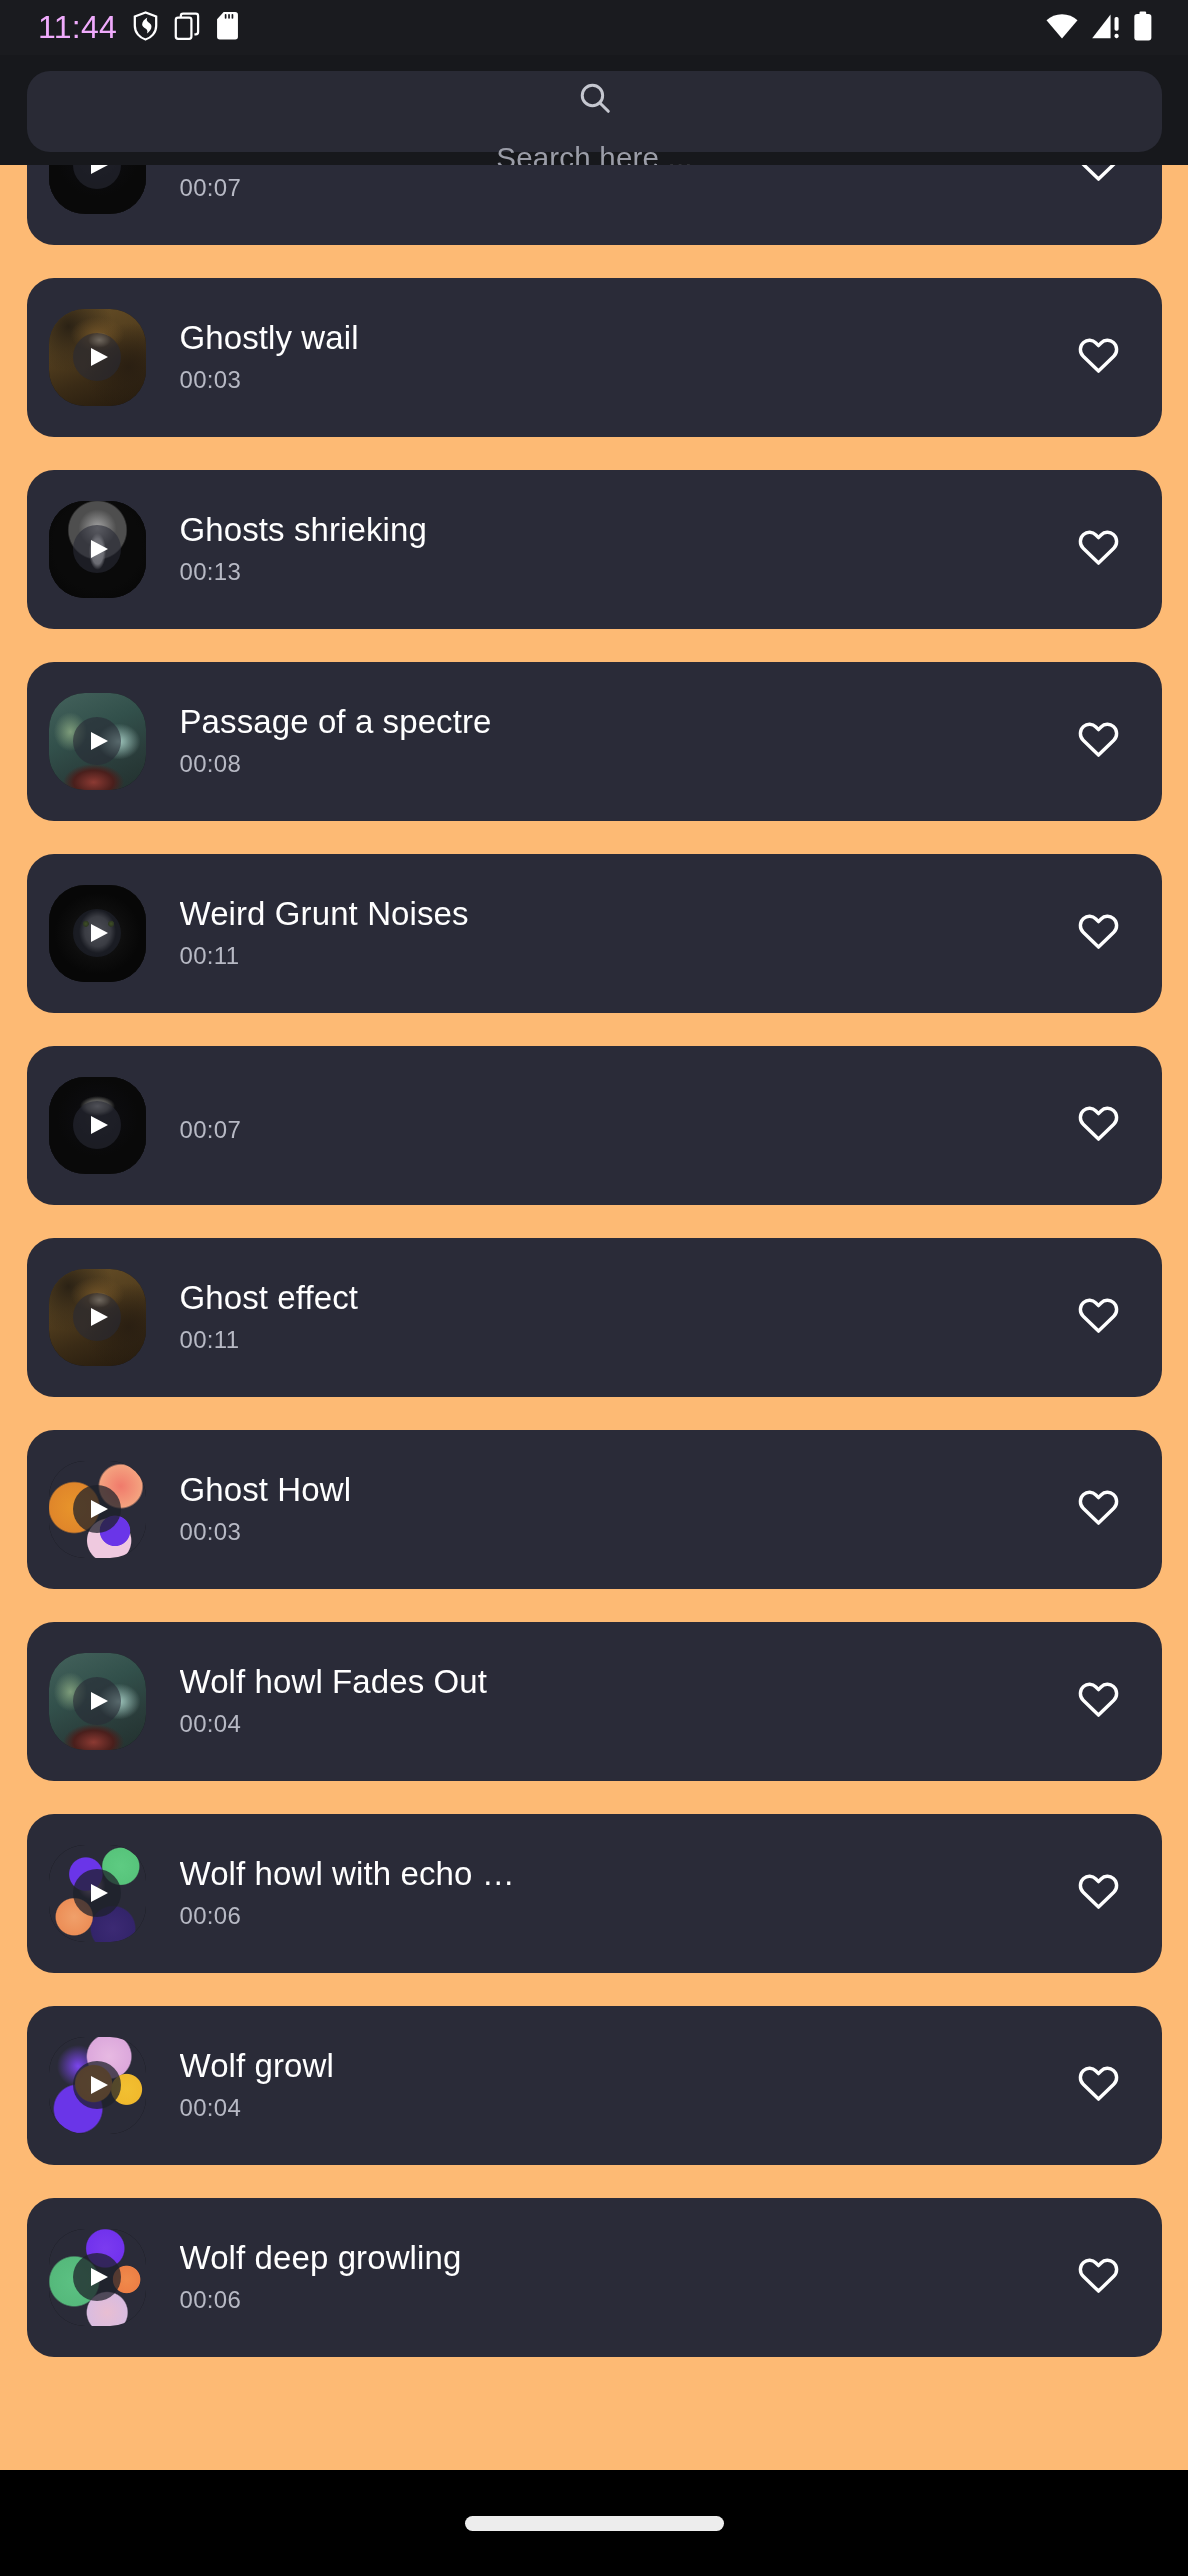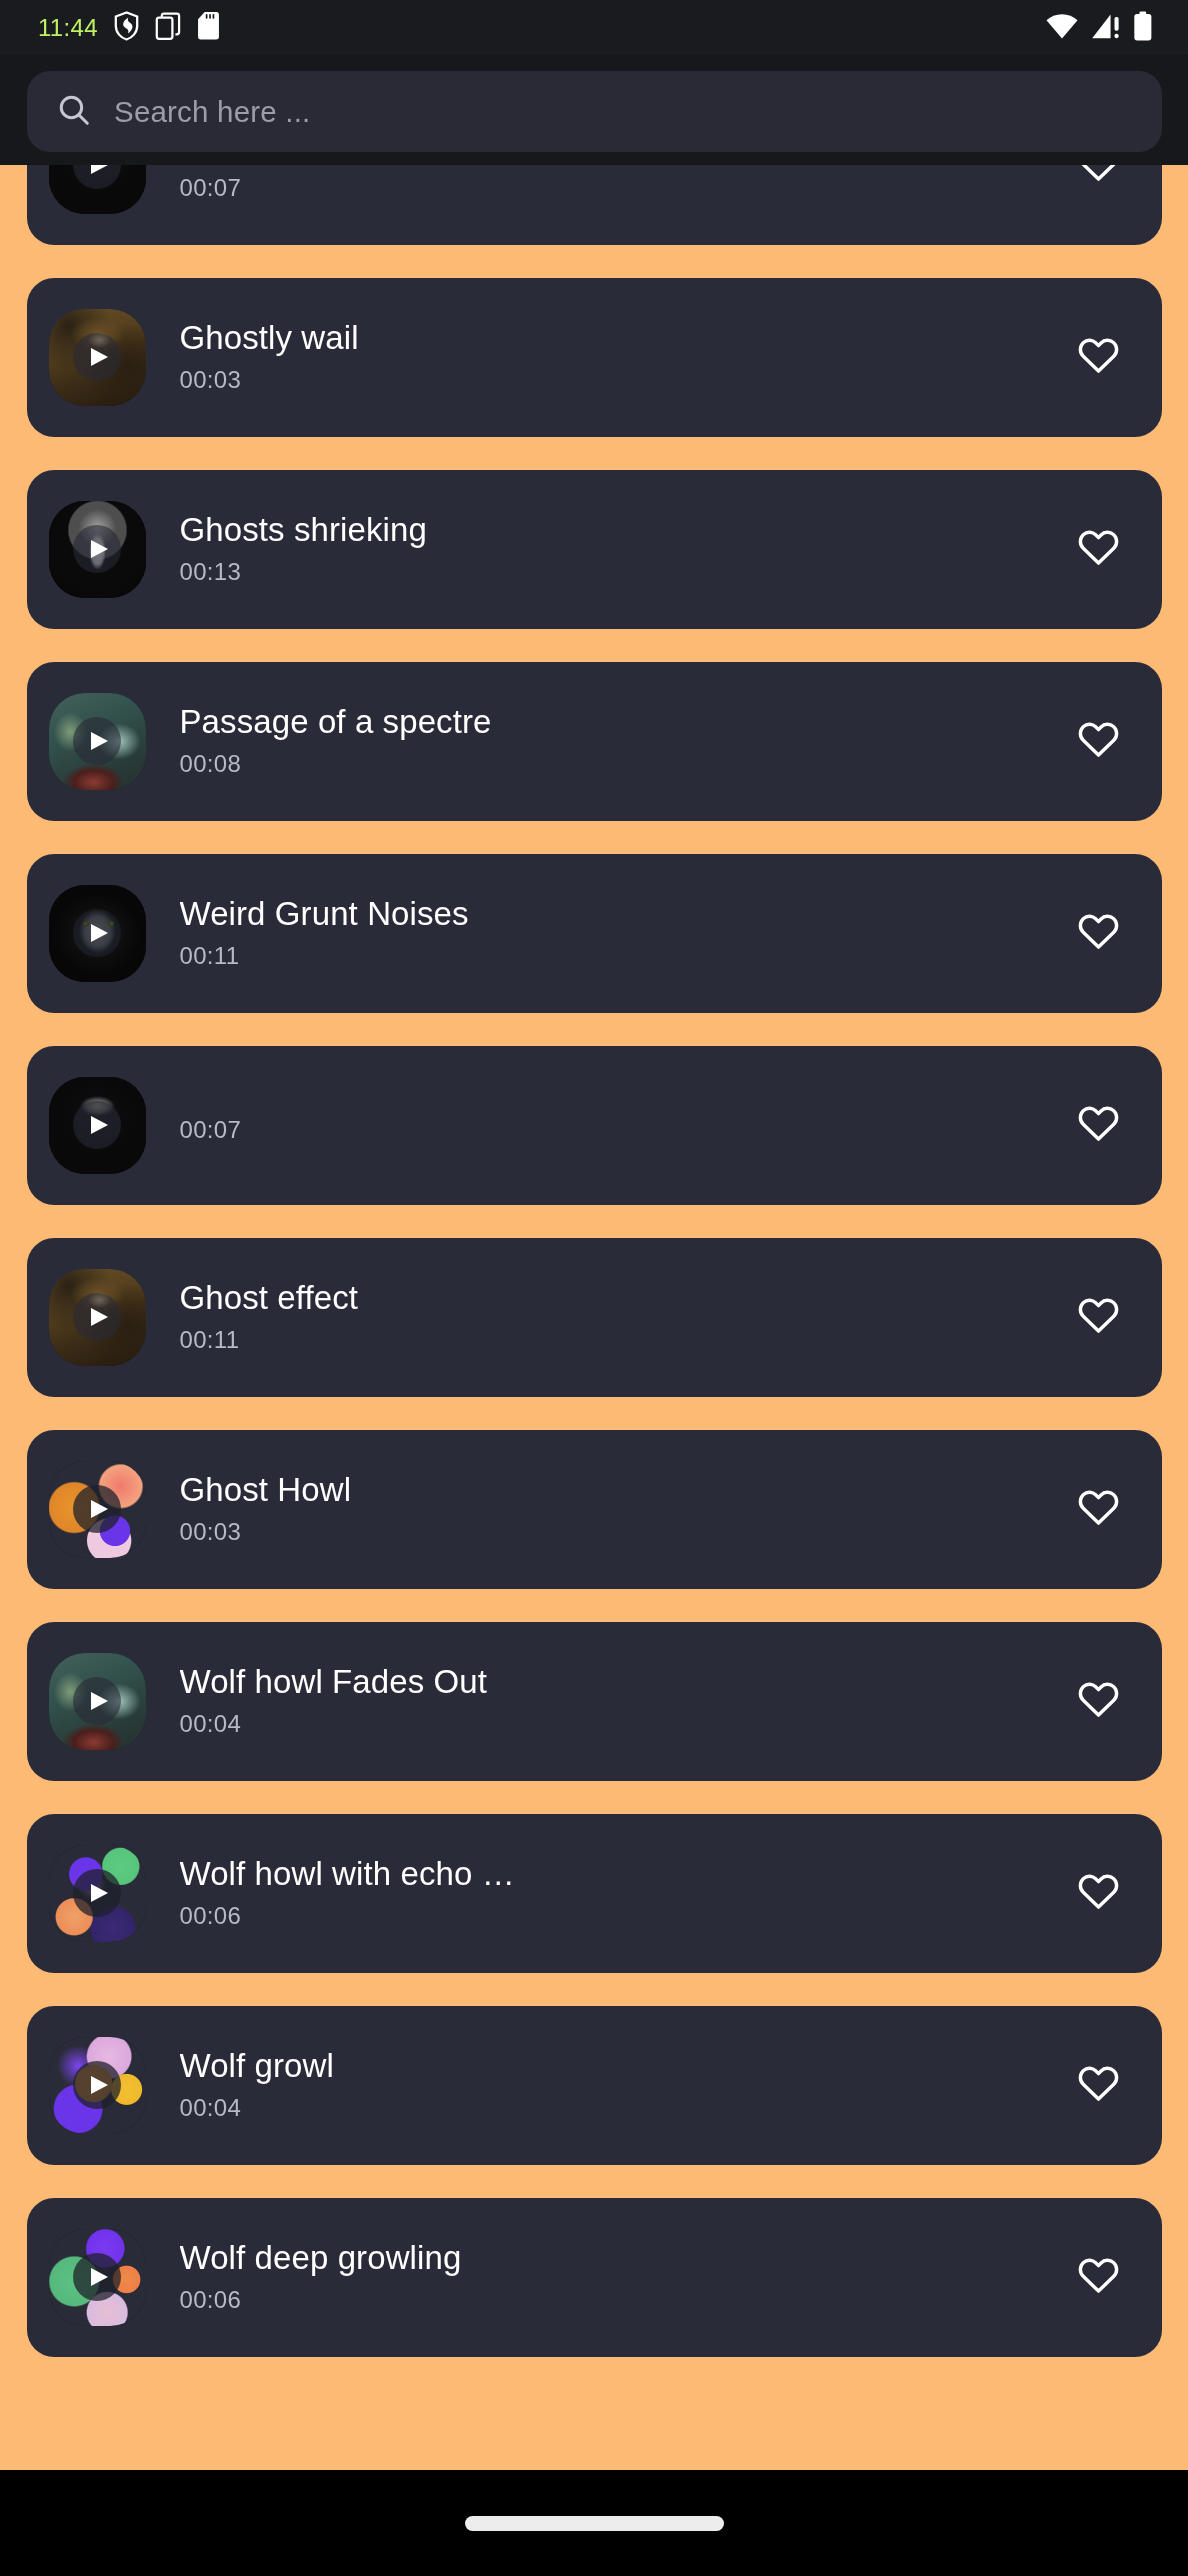--- a/index.html
+++ b/index.html
@@ -20,35 +20,36 @@
   .statusbar {
     height:55px;
     flex:0 0 55px;
     display:flex; align-items:center;
     padding:0 36px 0 38px;
     background:#1A1B1F;
     color:#fff;
   }
   .sb-left { display:flex; align-items:center; gap:15px; }
   .sb-time {
-    font-size:24px; letter-spacing:0.3px; color:#bef264;
+    font-size:32px; letter-spacing:0.3px; color:#f0abfc;
     font-family:"Liberation Sans", sans-serif;
   }
   .sb-right { margin-left:auto; display:flex; align-items:center; gap:12.5px; }
   .ic { display:block; }
 
   
   .search-wrap { padding:16px 27px 12.5px 27px; background:#17181C; flex:0 0 auto; }
   .searchbar {
     height:81px;
     background:#292A35;
     border-radius:23px;
     display:flex; align-items:center;
     padding:10px 30px;
     gap:23px;
+    flex-direction:column;
   }
   .search-ph {
     font-size:29.5px;
     color:#9B9DA8;
     letter-spacing:0.2px;
     white-space:nowrap;
   }
 
   
   .list {

